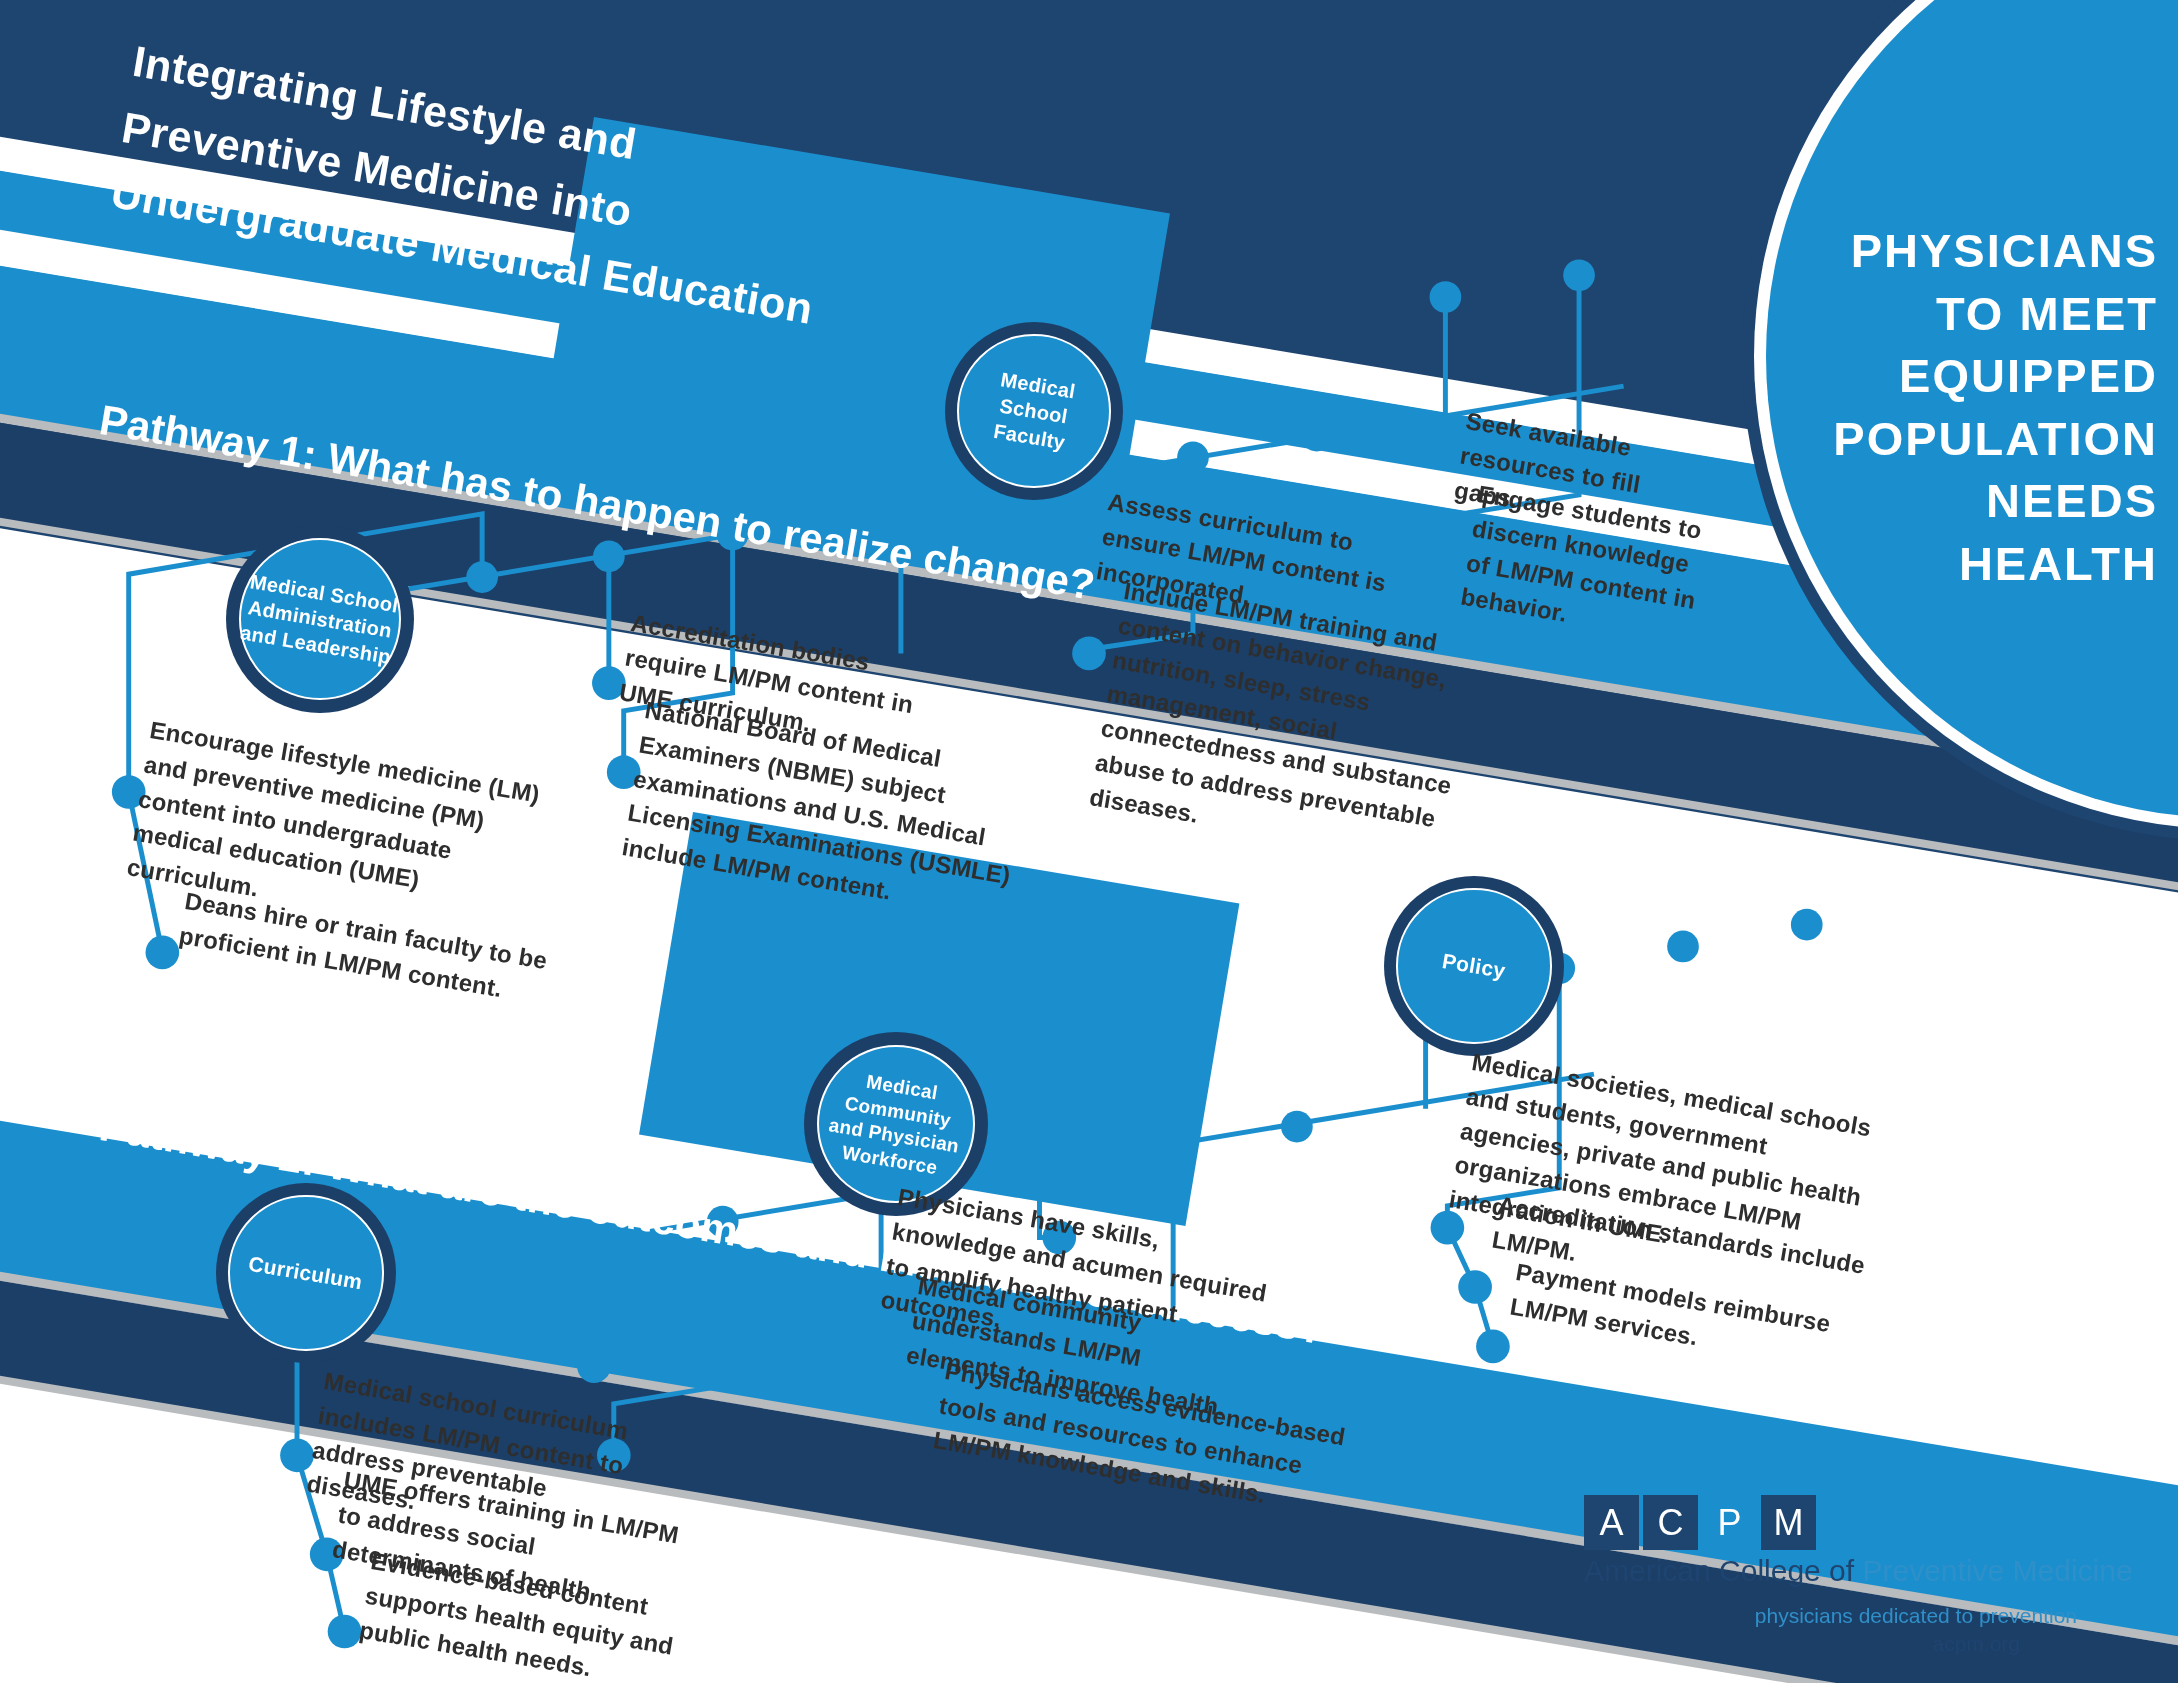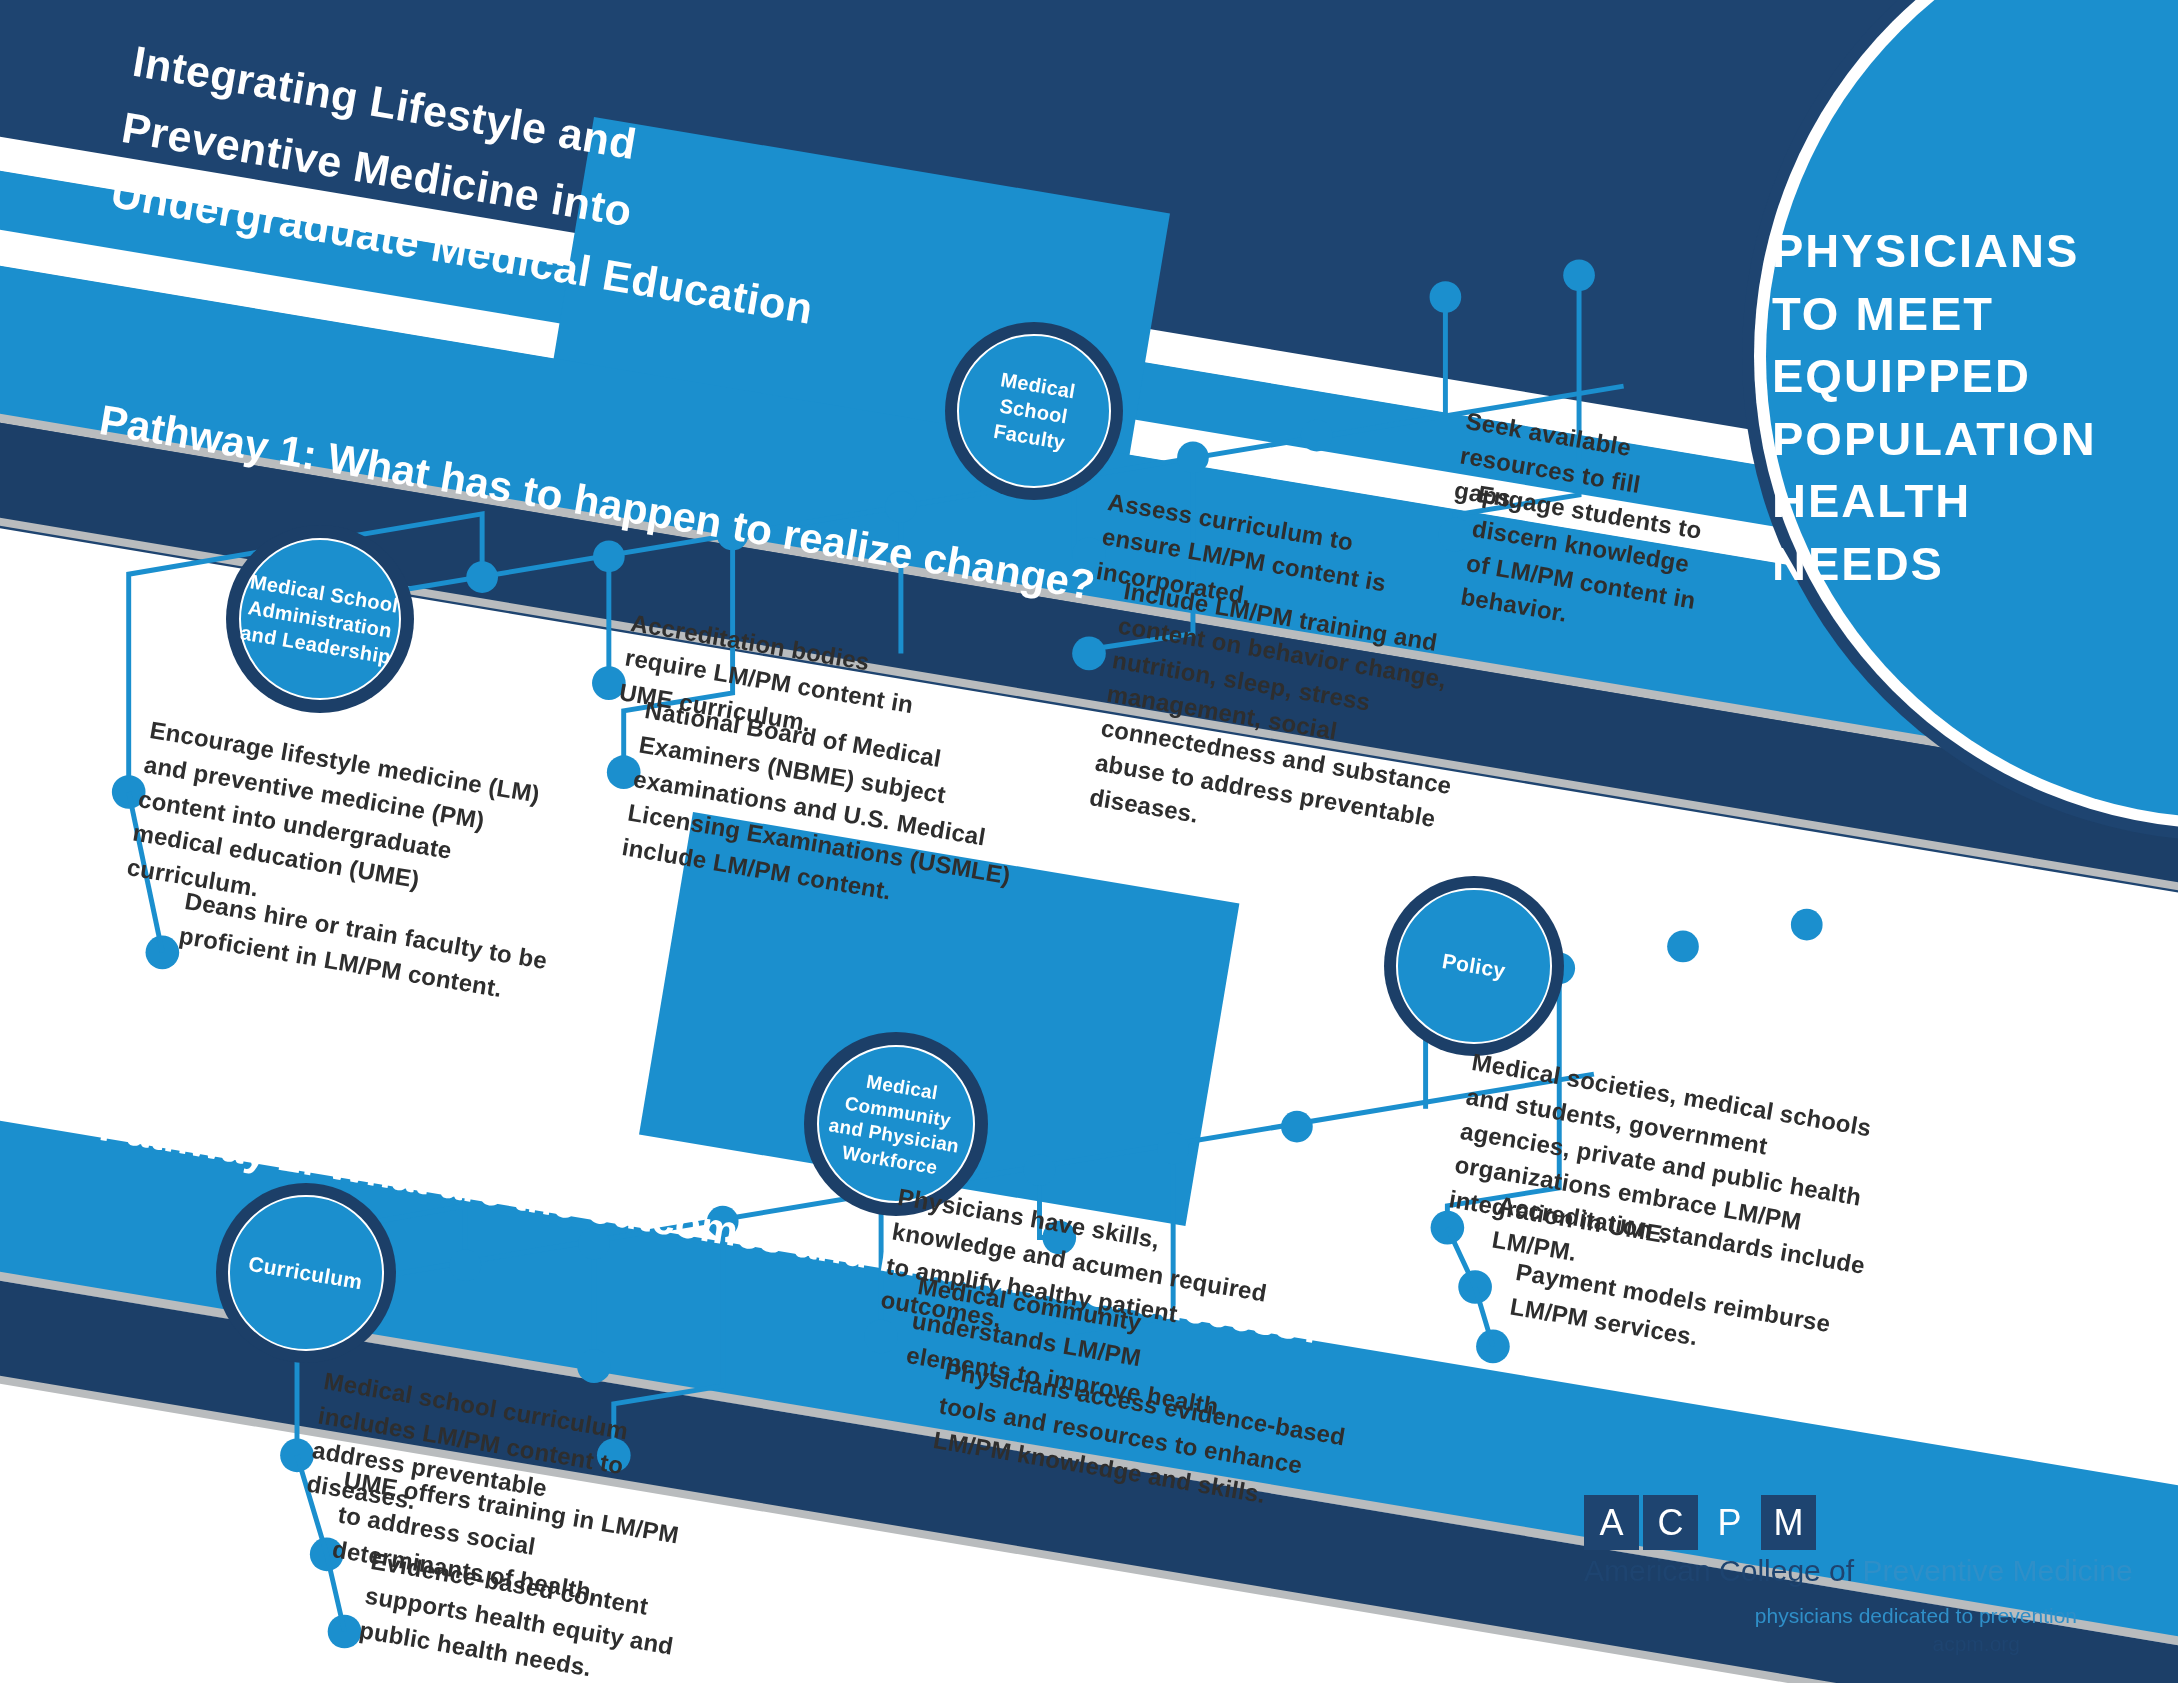--- a/index.html
+++ b/index.html
@@ -87,21 +87,21 @@
   #bigCircleWhite{
     position:absolute;left:1754px;top:-117px;width:946px;height:946px;
     border-radius:50%;background:#ffffff;
   }
   #bigCircleCyan{
     position:absolute;left:1766px;top:-105px;width:923px;height:923px;
     border-radius:50%;background:#1b8fce;
   }
   #bigCircleText{
     position:absolute;left:1772px;top:220px;width:386px;
-    text-align:left;color:#ffffff;font-weight:bold;
+    text-align:right;color:#ffffff;font-weight:bold;
     font-size:47px;line-height:1.33;letter-spacing:2px;
     font-family:"Liberation Sans", sans-serif;
   }
   #bigCircleText div{white-space:nowrap;}
 
   
   #mainTitle{
     position:absolute;left:139px;top:28px;width:752px;
     transform:rotate(9.5deg);transform-origin:0 0;
     color:#ffffff;font-weight:bold;font-size:43px;line-height:1.55;
@@ -188,22 +188,22 @@
   </div>
 
   <div id="bigCircleNavy"></div>
   <div id="bigCircleWhite"></div>
   <div id="bigCircleCyan"></div>
   <div id="bigCircleText">
     <div>PHYSICIANS</div>
     <div>TO MEET</div>
     <div>EQUIPPED</div>
     <div>POPULATION</div>
+    <div>NEEDS</div>
     <div>HEALTH</div>
-    <div>NEEDS</div>
   </div>
 
   <svg id="wires" viewBox="0 0 2200 1700" xmlns="http://www.w3.org/2000/svg">
     <g stroke="#1b8fce" stroke-width="5" fill="none">
 
       <path d="M 400 597 L 1640 390"></path>
 
       <path d="M 487 583 L 487 519 L 130 580 L 130 800"></path>
       <path d="M 615 562 L 615 690"></path>
       <path d="M 740 540 L 740 700 L 630 718 L 630 780"></path>

